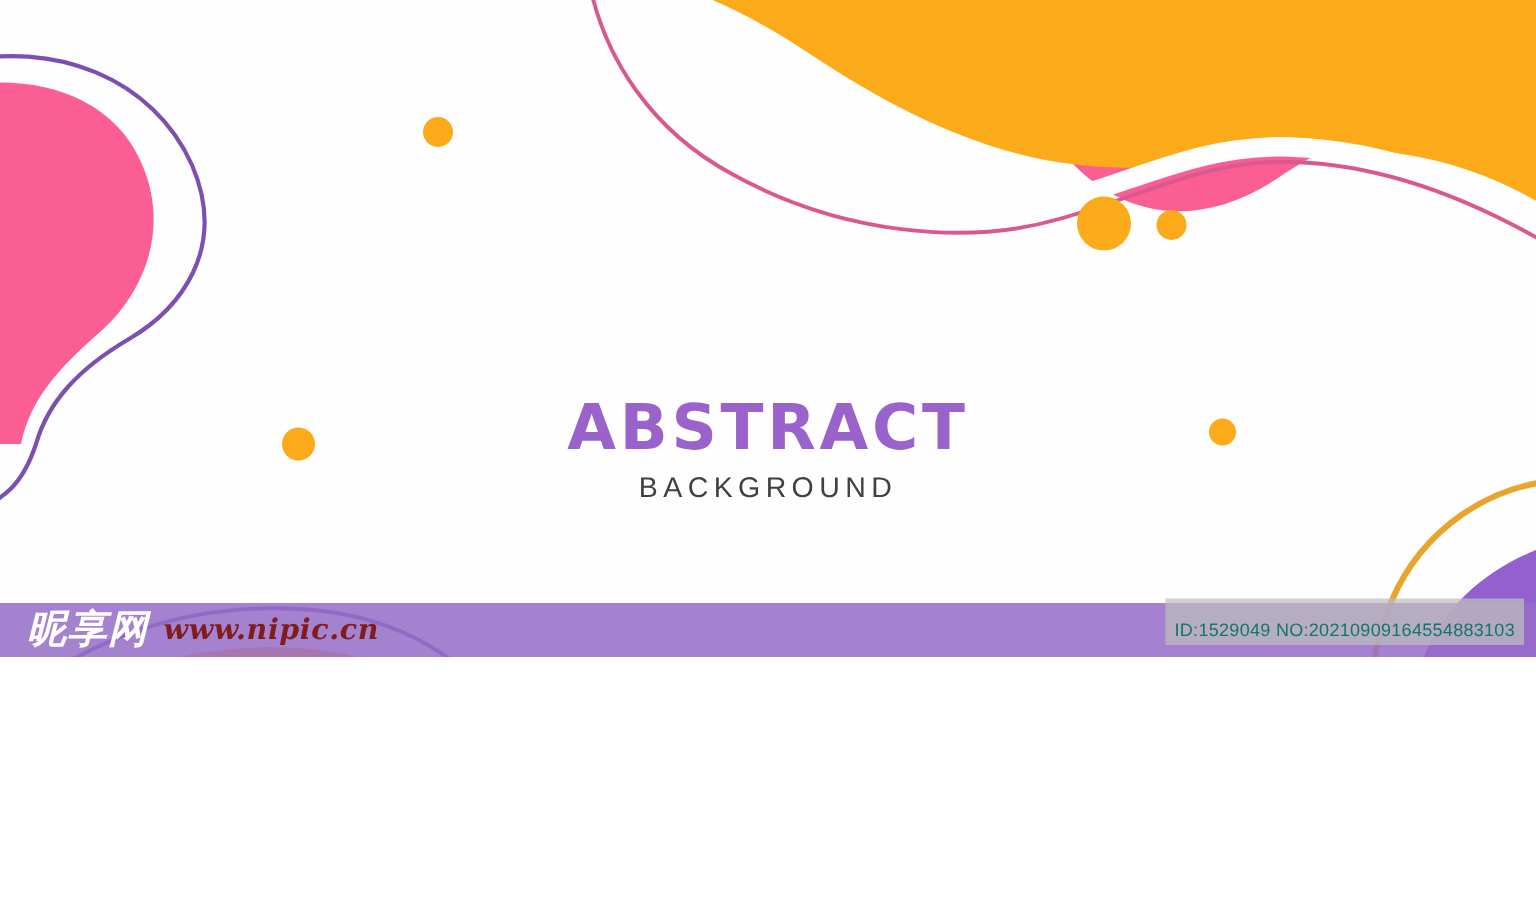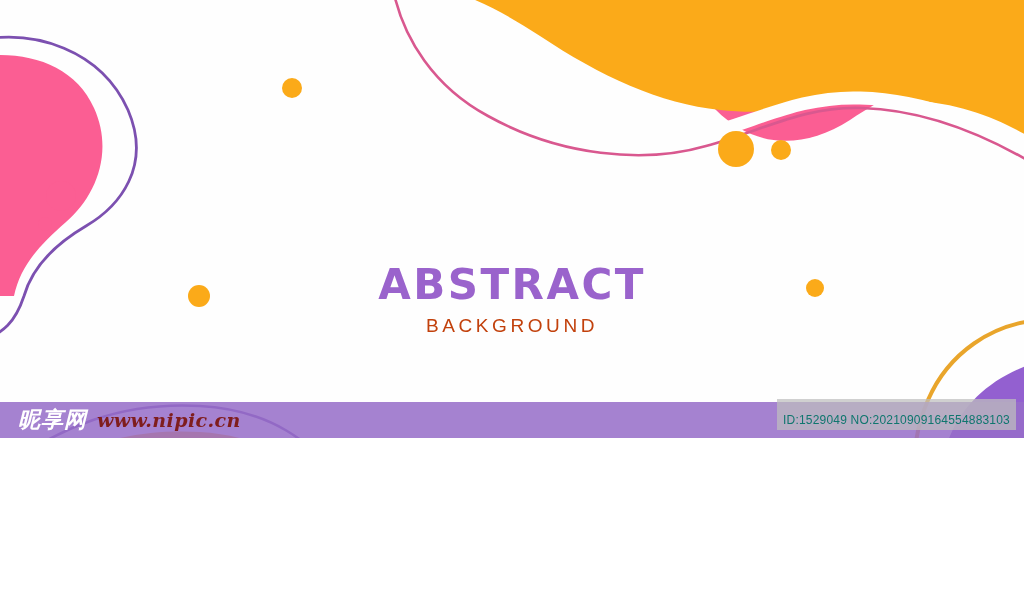--- a/index.html
+++ b/index.html
@@ -38,37 +38,37 @@
     letter-spacing: 2.5px;
     color: #9a63cc;
     line-height: 46px;
     margin: 0;
   }
   .subtitle {
     font-family: "Liberation Sans", sans-serif;
     font-size: 19px;
     font-weight: 400;
     letter-spacing: 3.6px;
-    color: #c2410c;
+    color: #404040;
     line-height: 24px;
     margin: 6px 0 0 0;
   }
   .watermark-bar {
     position: absolute;
     left: 0;
     bottom: 0;
     width: 1024px;
     height: 36px;
     background: rgba(150, 110, 200, 0.86);
     display: flex;
     align-items: center;
   }
   .wm-logo {
     font-family: "DejaVu Sans", sans-serif;
-    font-size: 22px;
+    font-size: 26px;
     font-weight: 700;
     font-style: italic;
     color: #ffffff;
     margin-left: 18px;
     letter-spacing: 1px;
     line-height: 24px;
   }
   .wm-url {
     font-family: "DejaVu Serif", "Liberation Serif", serif;
     font-style: italic;

